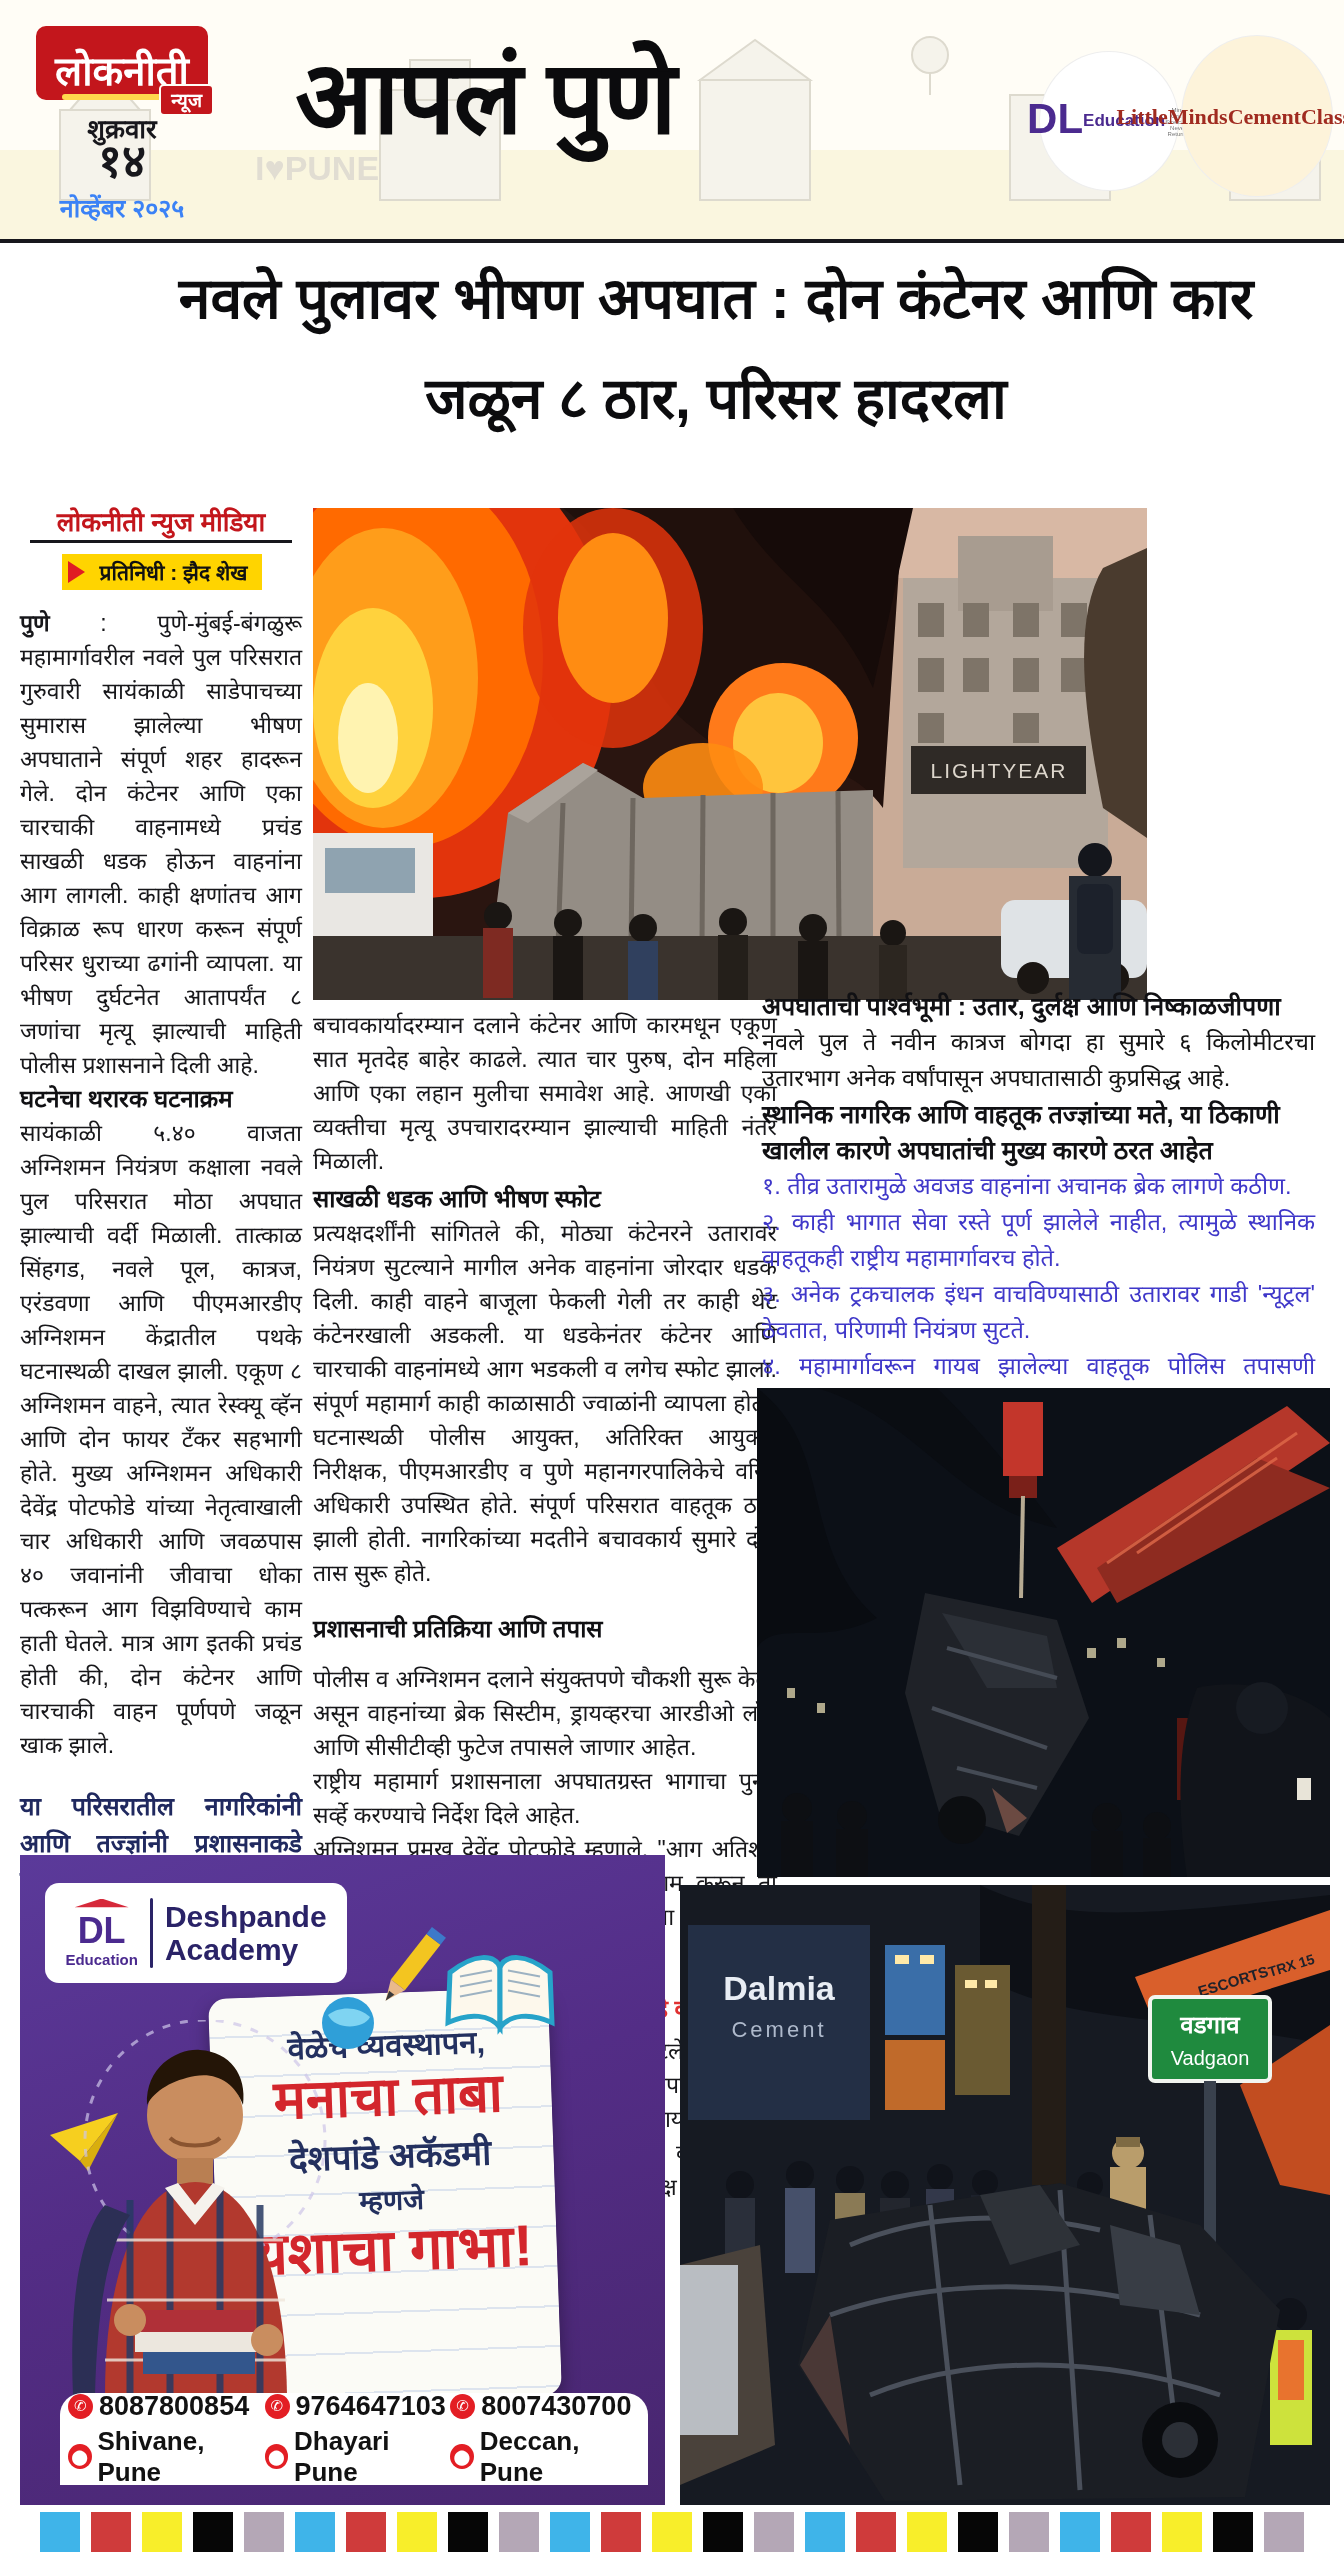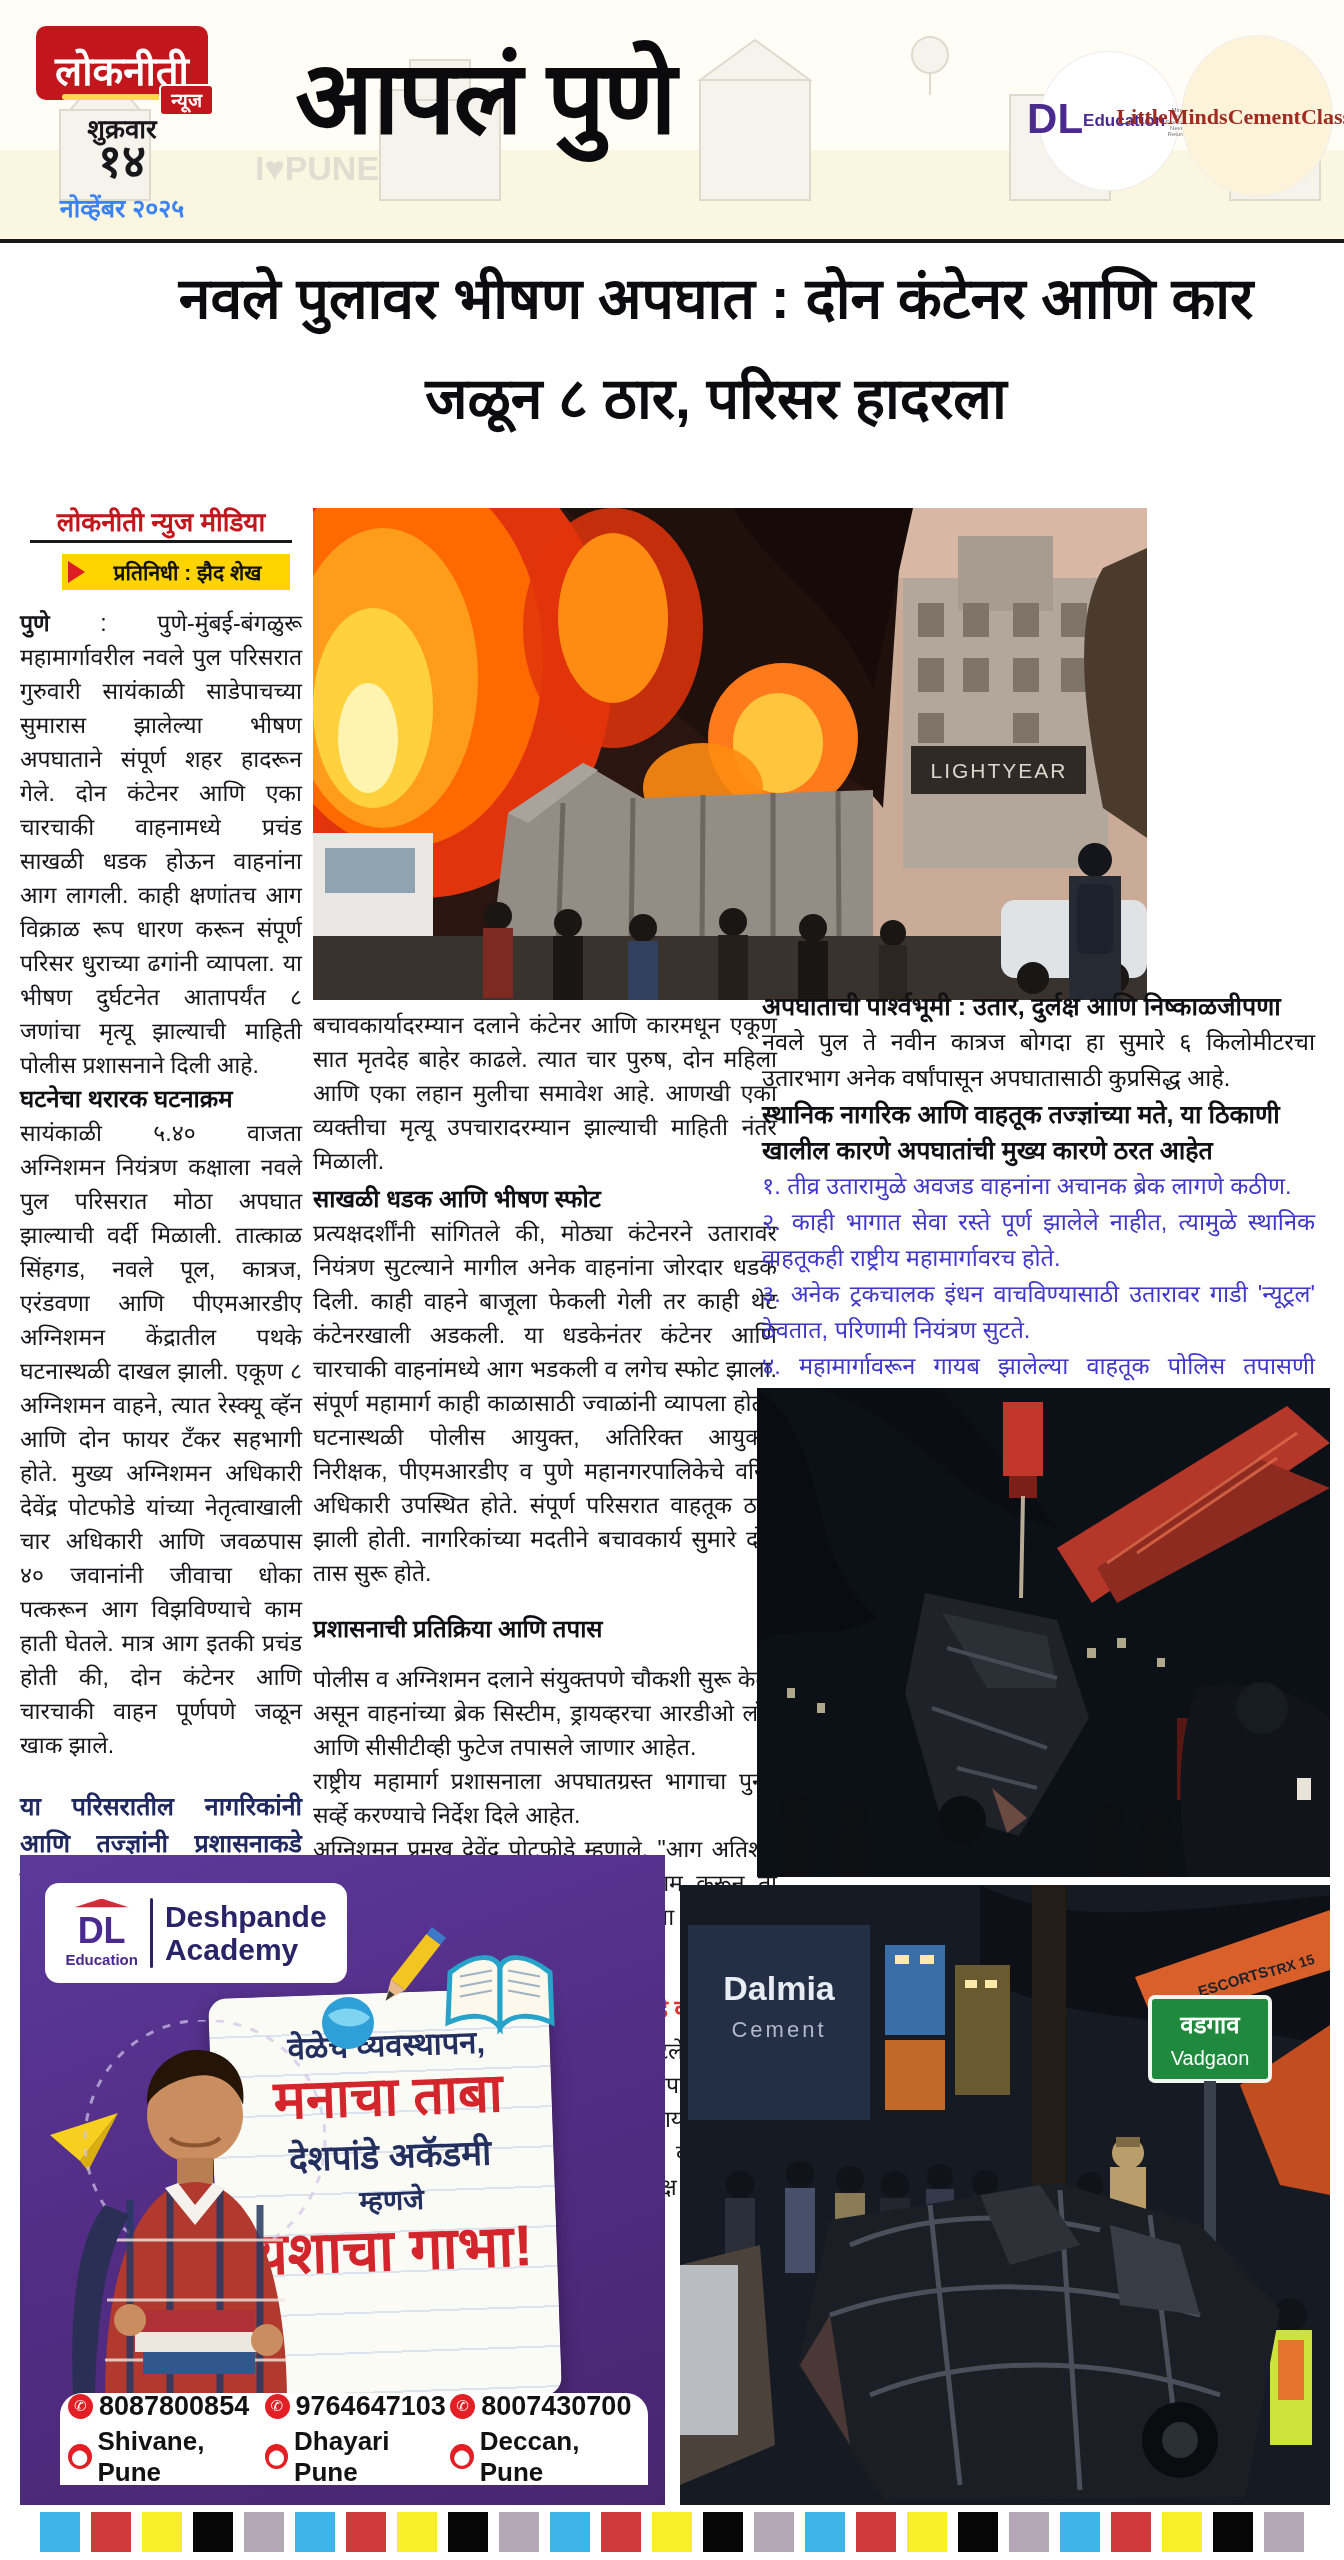--- a/index.html
+++ b/index.html
@@ -39,21 +39,21 @@
 
   
   .headline{left:0;width:1344px;text-align:center;font-weight:800;color:#0c0c0e;font-size:57px;line-height:96px;padding-left:44px;}
   .hl1{top:250px;} .hl2{top:350px;}
   .subheadline{left:0;top:446px;width:1344px;text-align:center;font-size:28px;font-weight:700;color:#131316;}
 
   
   .colL{left:20px;width:282px;}
   .media-line{top:503px;text-align:center;color:#c3161c;font-size:26px;font-weight:800;}
   .media-rule{left:30px;top:540px;width:262px;height:3px;background:#17171c;}
-  .badge{left:62px;top:554px;width:228px;height:36px;background:#ffd400;display:flex;align-items:center;}
+  .badge{left:62px;top:554px;width:200px;height:36px;background:#ffd400;display:flex;align-items:center;}
   .badge-tri{width:0;height:0;border-top:11px solid transparent;border-bottom:11px solid transparent;
              border-left:17px solid #e01c23;margin-left:6px;}
   .badge-text{flex:1;text-align:center;font-size:21px;font-weight:800;color:#111;}
   .bodytext{font-size:23px;line-height:34px;text-align:justify;color:#17171a;}
   .leftbody{top:606px;}
   .subhead{font-weight:800;color:#101013;font-size:24px;}
   .demands-title{margin-top:26px;font-weight:800;color:#20295f;font-size:25px;line-height:37px;text-align:justify;}
   .bluelist{color:#3f37c9;margin-top:14px;}
   .bluelist div{margin-top:2px;}
 

